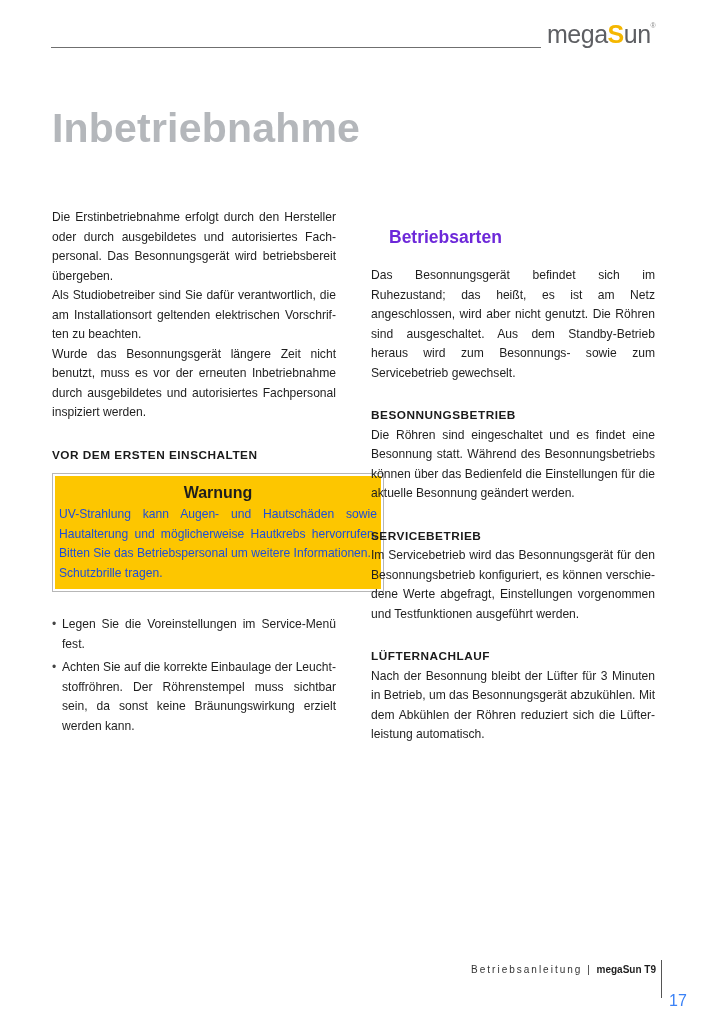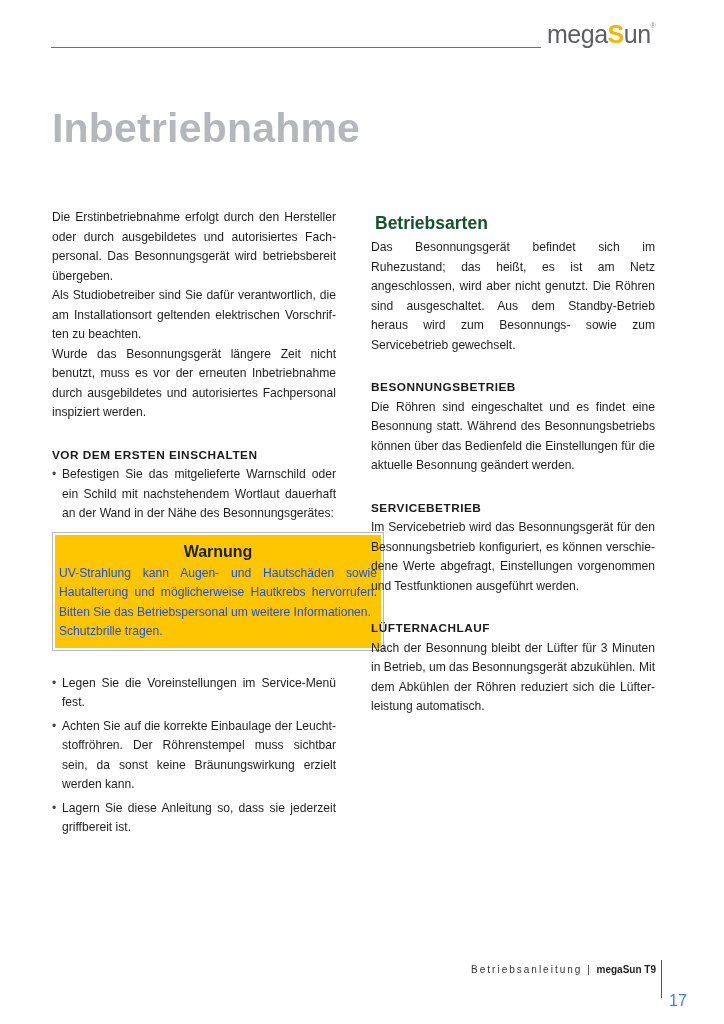--- a/index.html
+++ b/index.html
@@ -29,21 +29,21 @@
   .col { position: absolute; top: 208px; font-size: 12.1px; line-height: 19.5px; }
   .col-left { left: 52px; width: 284px; }
   .col-right { left: 371px; width: 284px; }
   p { margin: 0; text-align: justify; }
   .hyph { hyphens: manual; }
   .sub {
     font-weight: bold; font-size: 11.8px; letter-spacing: 0.5px; margin: 0;
     color: #1a1a1a; line-height: 19.5px;
   }
   .section-title {
-    color: #14532d; font-weight: bold; font-size: 17.5px; margin: 4px;
+    color: #6d28d9; font-weight: bold; font-size: 17.5px; margin: 18px;
     line-height: 22px;
   }
   ul.bullets { list-style: none; margin: 0; padding: 0; }
   ul.bullets li { position: relative; padding-left: 10px; text-align: justify; }
   ul.bullets li::before {
     content: "•"; position: absolute; left: 0; top: 0; color: #444;
   }
   ul.bullets li + li { margin-top: 4px; }
   .warn-box {
     margin: 8px 0 0 0; width: 332px; box-sizing: border-box;
@@ -81,37 +81,33 @@
 
 <h1 class="page-title">Inbetriebnahme</h1>
 
 <div class="col col-left">
   <p class="hyph">Die Erstinbetriebnahme erfolgt durch den Hersteller oder durch ausgebildetes und autorisiertes Fach­personal. Das Besonnungsgerät wird betriebsbereit übergeben.</p>
   <p class="hyph">Als Studiobetreiber sind Sie dafür verantwortlich, die am Installationsort geltenden elektrischen Vorschrif­ten zu beachten.</p>
   <p>Wurde das Besonnungsgerät längere Zeit nicht benutzt, muss es vor der erneuten Inbetriebnahme durch ausgebildetes und autorisiertes Fachpersonal inspiziert werden.</p>
 
   <div class="gap-md"></div>
   <h3 class="sub">VOR DEM ERSTEN EINSCHALTEN</h3>
-  <ul class="bullets">
-    <li>Befestigen Sie das mitgelieferte Warnschild oder ein Schild mit nachstehendem Wortlaut dauerhaft an der Wand in der Nähe des Besonnungsgerätes:</li>
-  </ul>
 
   <div class="warn-box">
     <div class="warn-inner">
       <div class="warn-title">Warnung</div>
       <p>UV-Strahlung kann Augen- und Hautschäden sowie Hautalterung und möglicherweise Hautkrebs hervorrufen. Bitten Sie das Betriebspersonal um weitere Informationen.</p>
       <p>Schutzbrille tragen.</p>
     </div>
   </div>
 
   <div class="gap-md"></div>
   <ul class="bullets">
     <li>Legen Sie die Voreinstellungen im Service-Menü fest.</li>
     <li class="hyph">Achten Sie auf die korrekte Einbaulage der Leucht­stoffröhren. Der Röhrenstempel muss sichtbar sein, da sonst keine Bräunungswirkung erzielt werden kann.</li>
-    <li>Lagern Sie diese Anleitung so, dass sie jederzeit griffbereit ist.</li>
   </ul>
 </div>
 
 <div class="col col-right">
   <h2 class="section-title">Betriebsarten</h2>
 
   <p>Das Besonnungsgerät befindet sich im Ruhezustand; das heißt, es ist am Netz angeschlossen, wird aber nicht genutzt. Die Röhren sind ausgeschaltet. Aus dem Standby-Betrieb heraus wird zum Besonnungs- sowie zum Servicebetrieb gewechselt.</p>
 
   <div class="gap-md"></div>
   <h3 class="sub">BESONNUNGSBETRIEB</h3>

